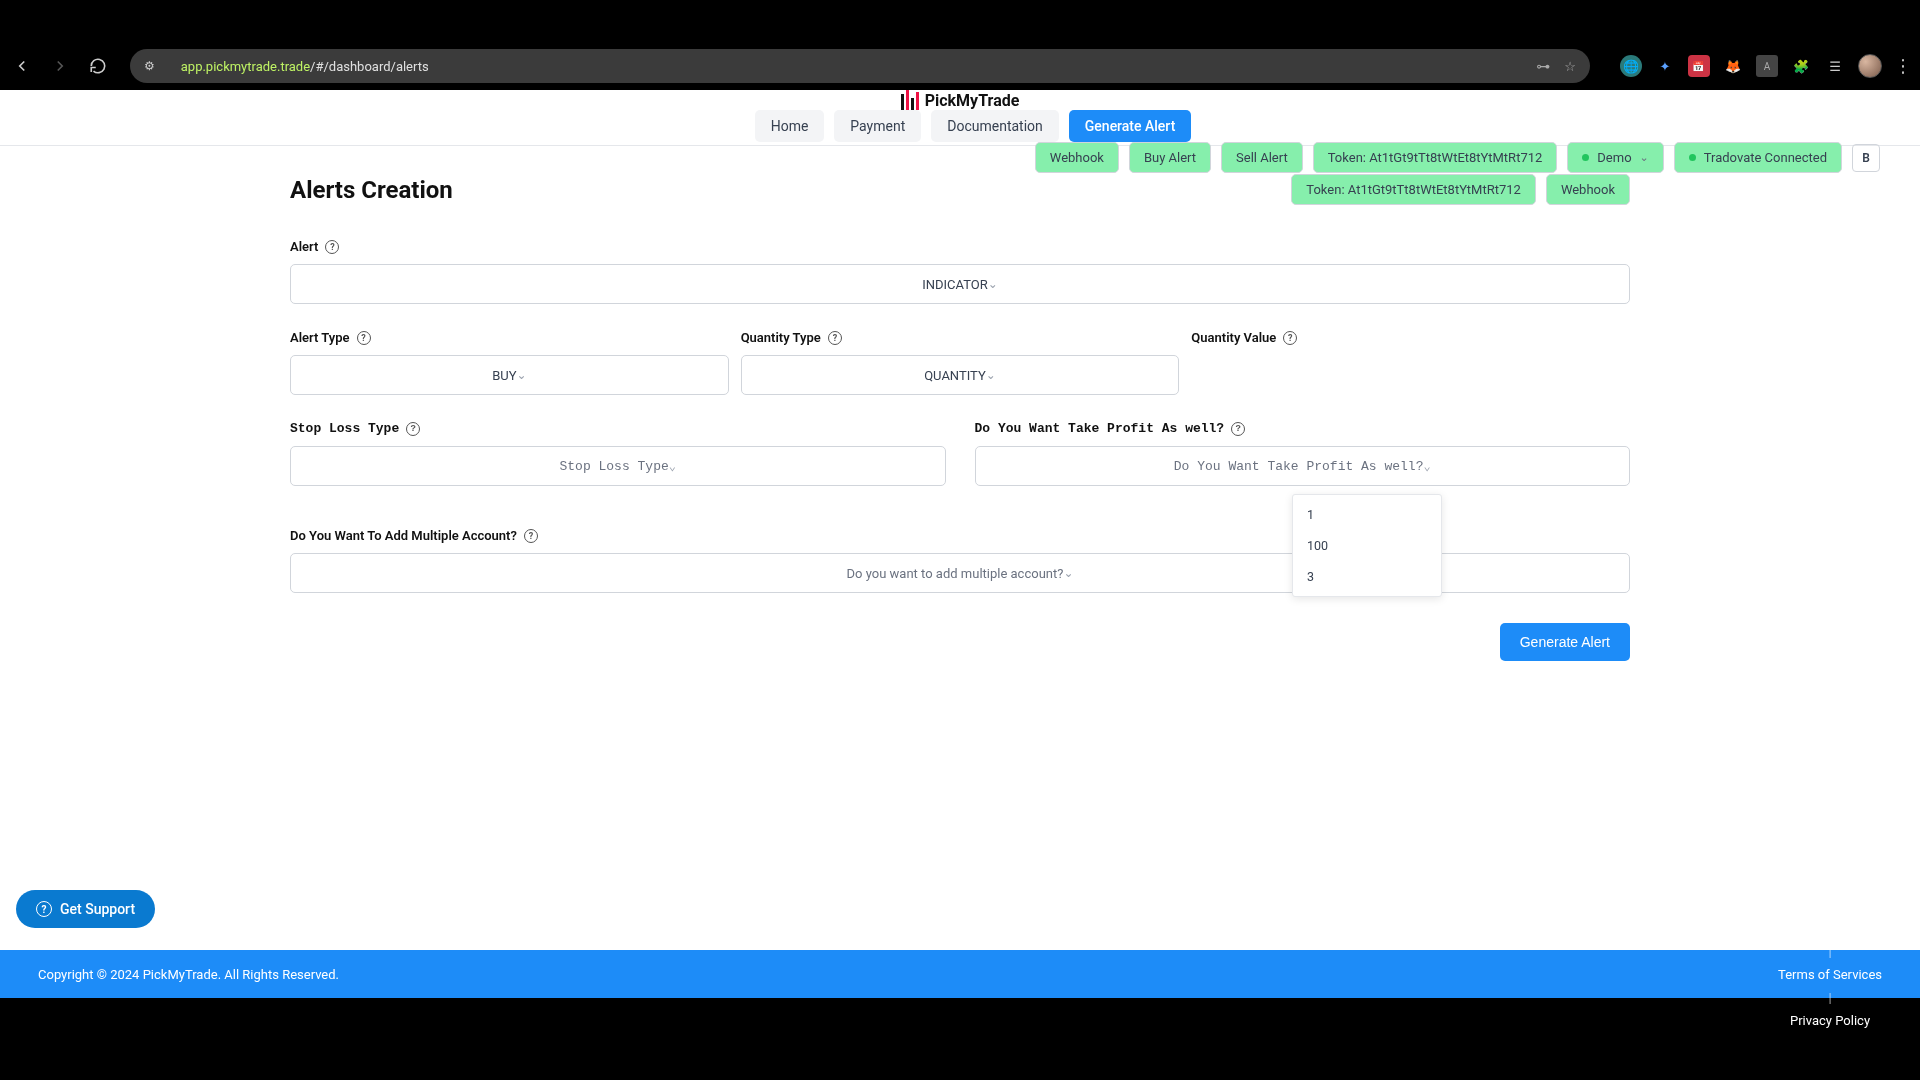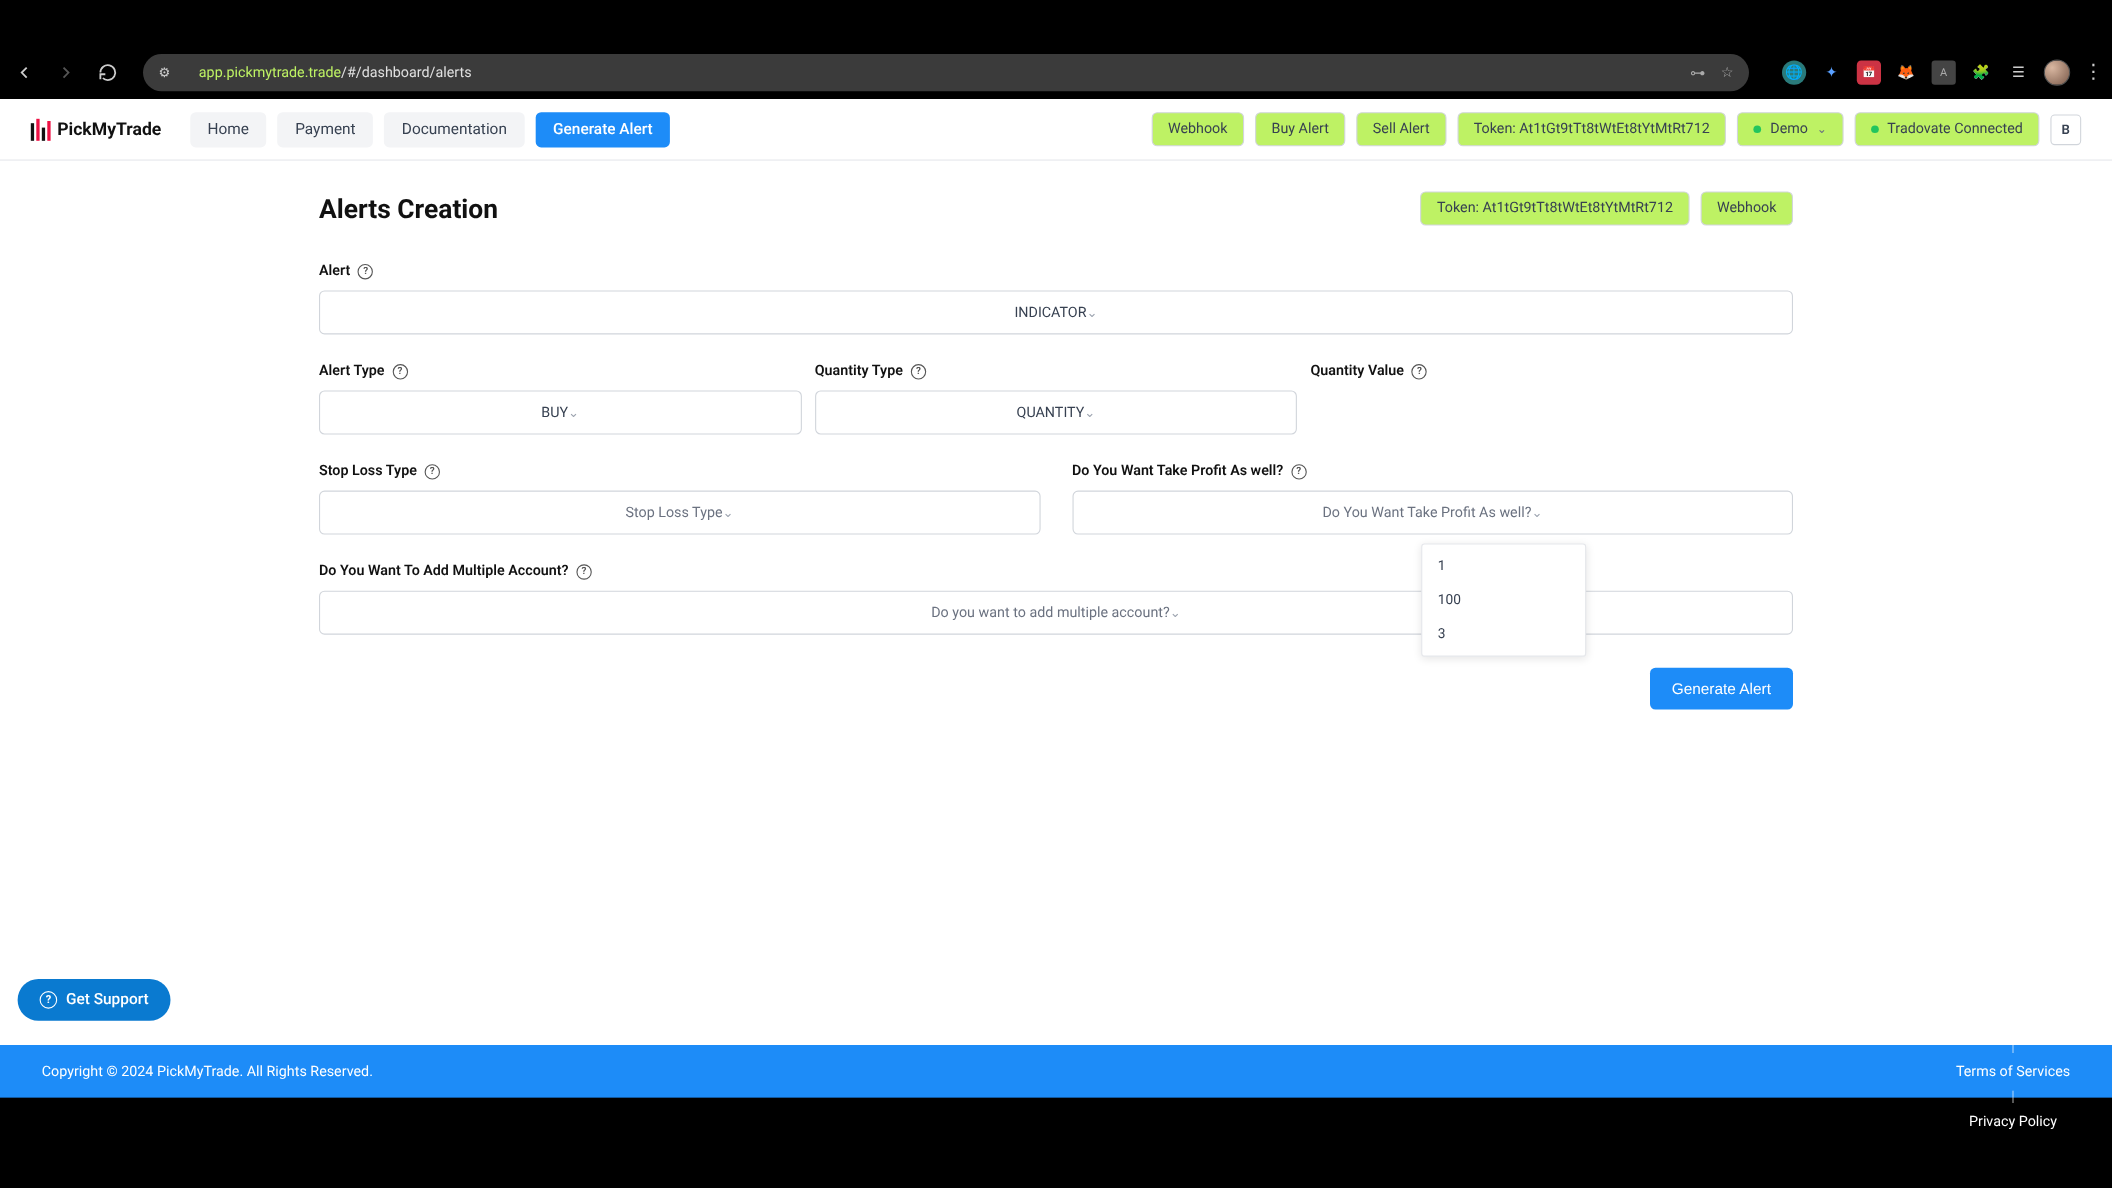--- a/index.html
+++ b/index.html
@@ -16,35 +16,35 @@
 .url-host { color: #bef264; margin-left: 17px; }
 .url-right { margin-left: auto; display: flex; align-items: center; gap: 14px; color: #aaa; }
 .ext-icons { display: flex; align-items: center; gap: 12px; margin-left: 12px; }
 .ext-icon { width: 22px; height: 22px; border-radius: 4px; display: flex; align-items: center; justify-content: center; font-size: 13px; }
 .avatar-br { width: 24px; height: 24px; border-radius: 50%; background: radial-gradient(circle at 30% 30%, #d9b7a1, #7a5a4a); border: 1px solid #555; }
 .kebab { color: #ccc; font-size: 18px; line-height: 1; }
 
 
 .page { background: #fff; height: 860px; position: relative; }
 
-.app-header { height: 56px; border-bottom: 1px solid #e5e7eb; display: flex; align-items: center; padding: 0 28px; }
+.app-header { height: 56px; border-bottom: 1px solid #e5e7eb; display: flex; align-items: center; padding: 0 40px; flex-direction: column; }
 .logo { display: flex; align-items: center; gap: 6px; font-weight: 700; font-size: 16px; color: #111; }
 .logo-bars { display: flex; align-items: flex-end; gap: 2px; height: 20px; }
 .logo-bars span { width: 3px; display: block; }
 .lb1 { background: #111; height: 16px; }
 .lb2 { background: #e14; height: 20px; }
 .lb3 { background: #111; height: 12px; }
 .lb4 { background: #e14; height: 18px; }
 
 .nav-tabs { display: flex; gap: 10px; margin-left: 26px; }
 .nav-tab { padding: 8px 16px; border-radius: 5px; font-size: 14px; color: #374151; background: #f3f4f6; cursor: pointer; }
 .nav-tab.primary { background: #1d8cf8; color: #fff; font-weight: 500; }
 
 .header-right { margin-left: auto; display: flex; align-items: center; gap: 10px; }
-.chip { padding: 7px 14px; border: 1px solid #d1d5db; border-radius: 5px; font-size: 13px; color: #374151; background: #bef264; cursor: pointer; display: flex; align-items: center; gap: 8px; }
+.chip { padding: 7px 14px; border: 1px solid #d1d5db; border-radius: 5px; font-size: 13px; color: #374151; background: #86efac; cursor: pointer; display: flex; align-items: center; gap: 8px; }
 .chip .dot { width: 7px; height: 7px; border-radius: 50%; background: #22c55e; }
 .chip .chev { color: #6b7280; font-size: 11px; }
 .avatar-sq { width: 28px; height: 28px; border: 1px solid #d1d5db; border-radius: 4px; display: flex; align-items: center; justify-content: center; font-size: 12px; font-weight: 600; color: #374151; }
 
 
 .container { max-width: 1340px; margin: 0 auto; padding: 28px 0 0; position: relative; }
 .title-row { display: flex; align-items: center; justify-content: space-between; margin-bottom: 34px; }
 .page-title { font-size: 24px; font-weight: 700; color: #111; }
 .title-chips { display: flex; gap: 10px; }
 
@@ -52,21 +52,21 @@
 .help { width: 14px; height: 14px; border: 1.3px solid #555; border-radius: 50%; display: inline-flex; align-items: center; justify-content: center; font-size: 9px; color: #555; font-weight: 700; }
 
 .form-select, .form-input { width: 100%; height: 40px; border: 1px solid #d1d5db; border-radius: 5px; padding: 0 12px; background: #fff; color: #374151; font-size: 13px; display: flex; align-items: center; justify-content: center; cursor: pointer; }
 .form-select .chev { color: #9ca3af; font-size: 12px; }
 .form-input { cursor: text; border-width: 1.5px; border-color: #1f2937; }
 .form-input input { border: none; outline: none; width: 100%; font-size: 13px; color: #374151; background: transparent; }
 .form-input input::placeholder { color: #9ca3af; }
 
 .row-full { margin-bottom: 26px; }
 .row3 { display: grid; grid-template-columns: 1fr 1fr 1fr; gap: 12px; margin-bottom: 26px; position: relative; }
-.row2 { display: grid; grid-template-columns: 1fr 1fr; gap: 29px; margin-bottom: 26px; }
+.row2 { display: grid; grid-template-columns: 1fr 1fr; gap: 29px; margin-bottom: 42px; font-family: Liberation Mono, monospace; }
 
 .autocomplete { position: absolute; top: 348px; left: 1002px; width: 150px; background: #fff; border: 1px solid #e5e7eb; border-radius: 3px; box-shadow: 0 2px 8px rgba(0,0,0,0.1); padding: 4px 0; z-index: 10; }
 .ac-item { padding: 8px 14px; font-size: 12.5px; color: #374151; cursor: pointer; }
 
 .gen-btn { background: #1d8cf8; color: #fff; border: none; padding: 11px 20px; border-radius: 5px; font-size: 14px; font-weight: 500; cursor: pointer; float: right; margin-top: 4px; }
 
 .support-fab { position: absolute; left: 16px; bottom: 22px; background: #0a7ad0; color: #fff; border-radius: 22px; padding: 11px 20px; display: flex; align-items: center; gap: 8px; font-size: 14px; font-weight: 500; cursor: pointer; }
 .support-fab .qicon { width: 16px; height: 16px; border: 1.8px solid #fff; border-radius: 50%; display: flex; align-items: center; justify-content: center; font-size: 10px; font-weight: 700; }
 
 .footer { height: 48px; background: #1d8cf8; color: #fff; display: flex; align-items: center; padding: 0 38px; font-size: 13px; }

